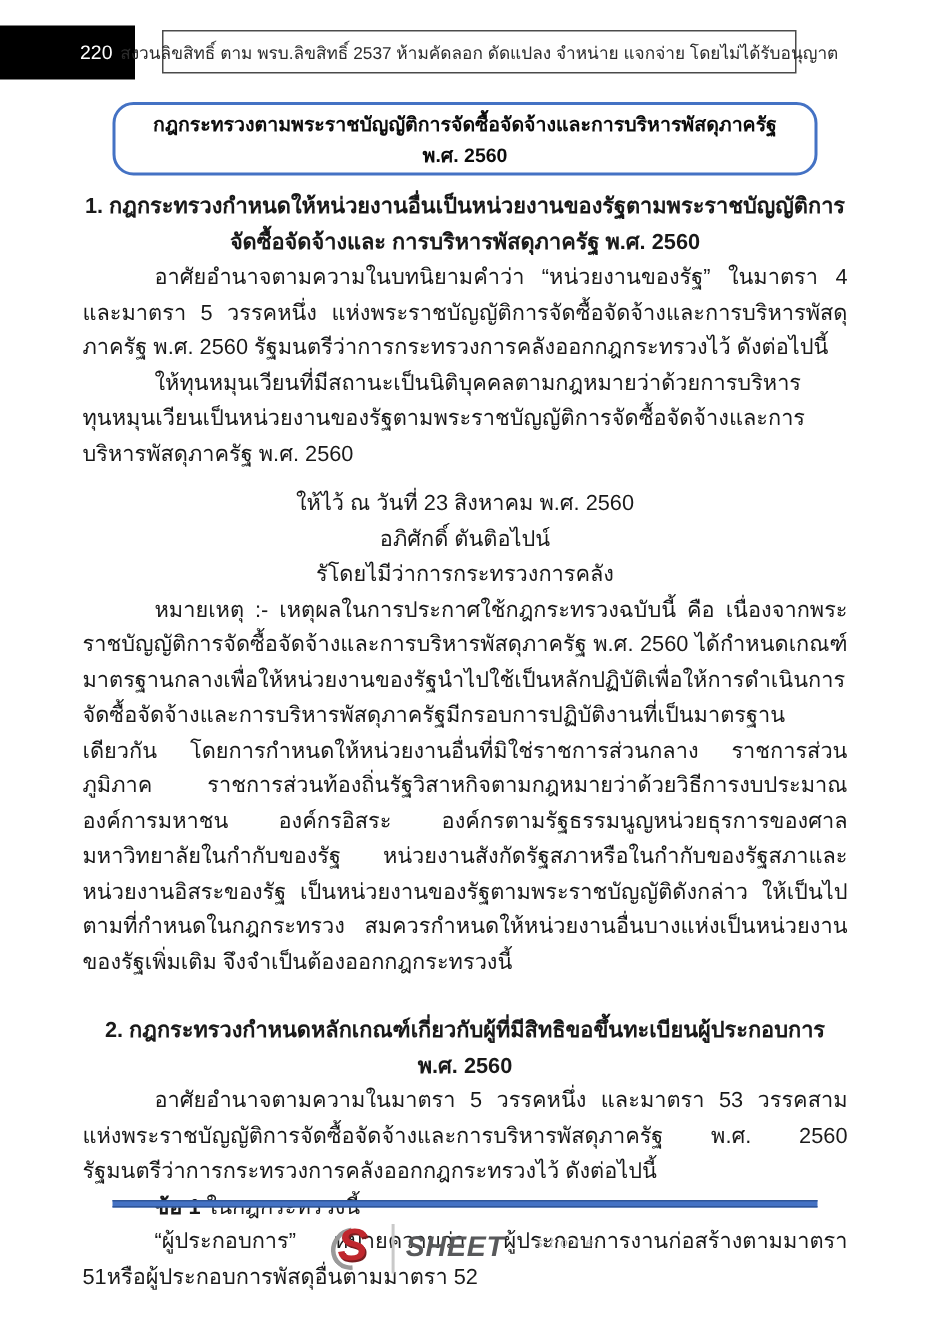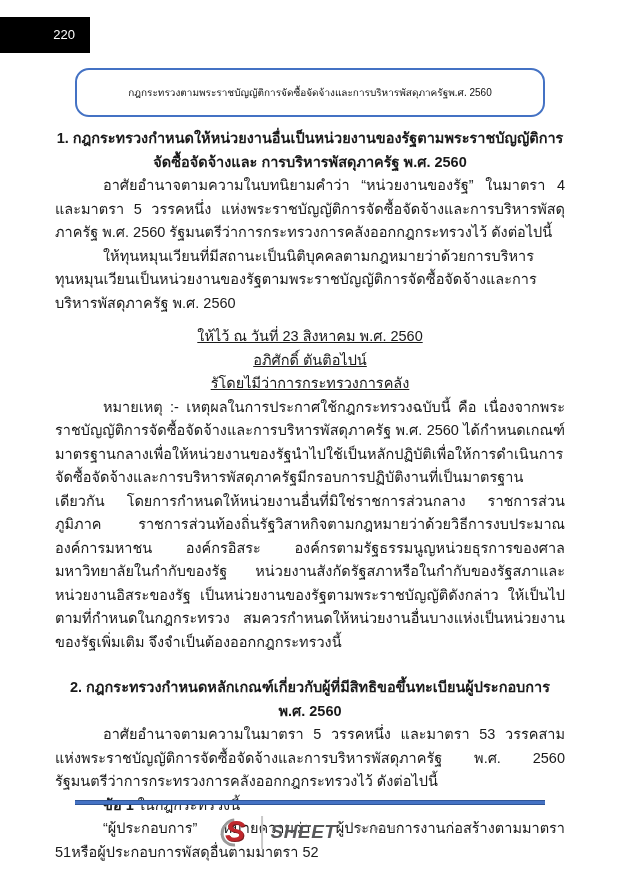--- a/index.html
+++ b/index.html
@@ -34,41 +34,41 @@
     white-space: nowrap;
   }
   .title-box {
     position: absolute; left: 75px; top: 68px;
     width: 470px; height: 49px;
     border: 2.5px solid #4472C4;
     border-radius: 14px;
     background: #fff;
     display: flex; align-items: center; justify-content: center;
     text-align: center;
-    font-size: 10px;
-    font-weight: normal;
+    font-size: 13px;
+    font-weight: bold;
     color: #0d0d0d;
     padding: 0 18px;
   }
 
   
   .content {
     position: absolute; left: 55px; right: 55px; top: 127px;
     font-size: 14.5px;
     line-height: 23.5px;
   }
   .sec-heading {
     text-align: center;
     font-weight: bold;
   }
   .para {
     text-align: justify;
     text-indent: 48px;
   }
-  .center-line { text-align: center; text-decoration: underline; }
+  .center-line { text-align: center; }
   .date-block { margin-top: 10px; }
   .sec2-gap { margin-top: 22px; }
   .bold { font-weight: bold; }
 
   
   .footer-divider {
     position: absolute; left: 75px; top: 800px;
     width: 470px; height: 5px;
     background: #4472C4;
     border-top: 1px solid #2f5597;
@@ -116,20 +116,23 @@
 </style>
 </head>
 <body>
 
 <div class="page">
 
   <div class="page-num-box">
     <span>220</span>
   </div>
 
+  <div class="copyright-box">
+    <span>สงวนลิขสิทธิ์ ตาม พรบ.ลิขสิทธิ์ 2537 ห้ามคัดลอก ดัดแปลง จำหน่าย แจกจ่าย โดยไม่ได้รับอนุญาต</span>
+  </div>
 
   <div class="title-box">
     <span>กฎกระทรวงตามพระราชบัญญัติการจัดซื้อจัดจ้างและการบริหารพัสดุภาครัฐพ.ศ. 2560</span>
   </div>
 
   <div class="content">
 
     <div class="sec-heading">1. กฎกระทรวงกำหนดให้หน่วยงานอื่นเป็นหน่วยงานของรัฐตามพระราชบัญญัติการจัดซื้อจัดจ้างและ การบริหารพัสดุภาครัฐ พ.ศ. 2560</div>
 
     <div class="para">อาศัยอำนาจตามความในบทนิยามคำว่า “หน่วยงานของรัฐ” ในมาตรา 4 และมาตรา 5 วรรคหนึ่ง แห่งพระราชบัญญัติการจัดซื้อจัดจ้างและการบริหารพัสดุภาครัฐ พ.ศ. 2560 รัฐมนตรีว่าการกระทรวงการคลังออกกฎกระทรวงไว้ ดังต่อไปนี้</div>

